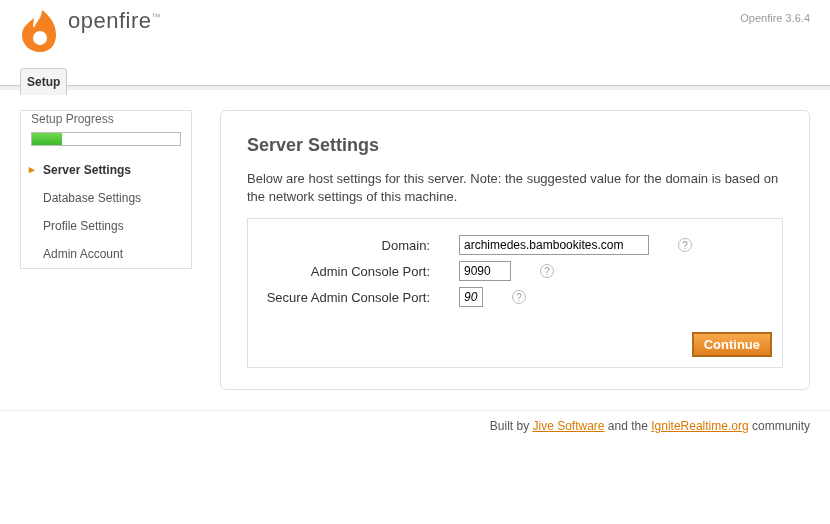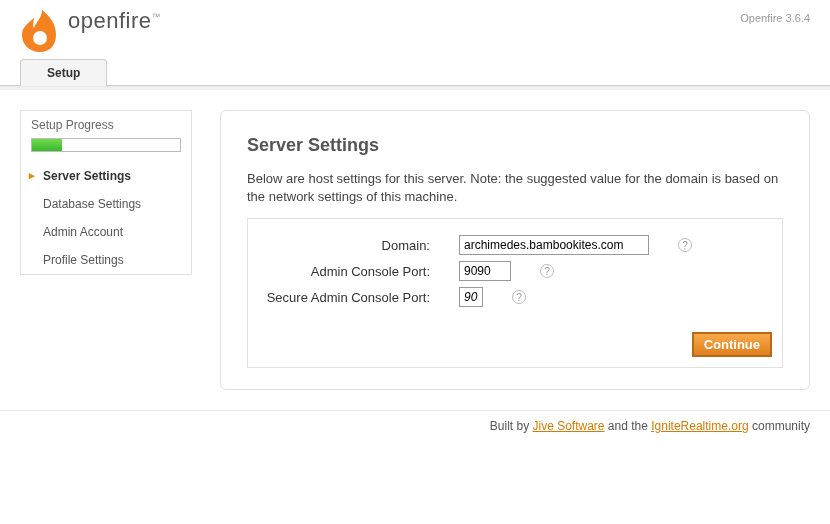--- a/index.html
+++ b/index.html
@@ -3,25 +3,25 @@
 <meta charset="utf-8">
 <style>
 * { box-sizing: border-box; margin: 0; padding: 0; }
 body { font-family: "Helvetica Neue", Arial, sans-serif; font-size: 13px; color: #333; background: #fff; width: 830px; }
 .header { display: flex; justify-content: space-between; align-items: flex-start; padding: 8px 20px 0 20px; }
 .logo { display: flex; align-items: flex-start; gap: 8px; }
 .logo-text { font-size: 22px; color: #555; font-weight: 400; letter-spacing: 0.5px; }
 .logo-tm { font-size: 9px; color: #999; vertical-align: super; }
 .version { font-size: 11px; color: #999; margin-top: 4px; }
 .tabbar { margin-top: 6px; border-bottom: 1px solid #ccc; padding-left: 20px; background: #fff; }
-.tab { display: inline-block; padding: 6px 26px; border: 1px solid #ccc; border-bottom: none; background: #f4f4f4; border-radius: 4px 4px 0 0; font-weight: bold; font-size: 12px; color: #333; position: relative; top: 1px; }
+.tab { display: inline-block; padding: 6px 6px; border: 1px solid #ccc; border-bottom: none; background: #f4f4f4; border-radius: 4px 4px 0 0; font-weight: bold; font-size: 12px; color: #333; position: relative; top: 10px; }
 .divider { height: 4px; background: linear-gradient(#e8e8e8, #f5f5f5); border-bottom: 1px solid #eee; }
 .content { display: flex; align-items: flex-start; padding: 20px; gap: 28px; }
 .sidebar { width: 172px; border: 1px solid #e0e0e0; border-top: none; background: #fff; font-size: 12px; }
-.sidebar-header { padding: 7px 10px 6px 10px; color: #666; border-top: 1px solid #e0e0e0; }
+.sidebar-header { padding: 1px 10px 6px 10px; color: #666; border-top: 1px solid #e0e0e0; }
 .progressbar { margin: 0 10px 10px 10px; height: 14px; border: 1px solid #bbb; background: #fff; position: relative; }
 .progressbar-fill { height: 100%; width: 20%; background: linear-gradient(#6fdb4b, #3cb82e); }
 .step { padding: 7px 10px 7px 22px; color: #555; position: relative; }
 .step.done::before { content: "✓"; color: #2e9d2e; position: absolute; left: 8px; font-weight: bold; }
 .step.current { font-weight: bold; color: #333; }
 .step.current::before { content: "▸"; color: #e68a00; position: absolute; left: 8px; font-size: 11px; }
 .main { flex: 1; border: 1px solid #e0e0e0; border-radius: 6px; padding: 24px 26px 20px 26px; min-height: 280px; position: relative; }
 .main h2 { font-size: 18px; color: #555; margin-bottom: 14px; font-weight: bold; }
 .main p.desc { font-size: 13px; color: #444; line-height: 1.4; margin-bottom: 12px; }
 .formbox { border: 1px solid #e0e0e0; padding: 16px 18px 54px 18px; position: relative; }
@@ -53,22 +53,22 @@
 <div class="divider"></div>
 
 <div class="content">
   <div class="sidebar">
     <div class="sidebar-header">Setup Progress</div>
     <div class="progressbar">
       <div class="progressbar-fill" style="width: 20%;"></div>
     </div>
     <div class="step current"><span>Server Settings</span></div>
     <div class="step"><span>Database Settings</span></div>
+    <div class="step"><span>Profile Settings</span></div>
     <div class="step"><span>Admin Account</span></div>
-    <div class="step"><span>Profile Settings</span></div>
   </div>
 
   <div class="main">
     <h2>Server Settings</h2>
     <p class="desc">Below are host settings for this server. Note: the suggested value for the domain is based on the network settings of this machine.</p>
     <div class="formbox">
       <div class="formrow">
         <label>Domain:</label>
         <input type="text" style="width: 190px;" value="archimedes.bambookites.com">
         <span class="help">?</span>

